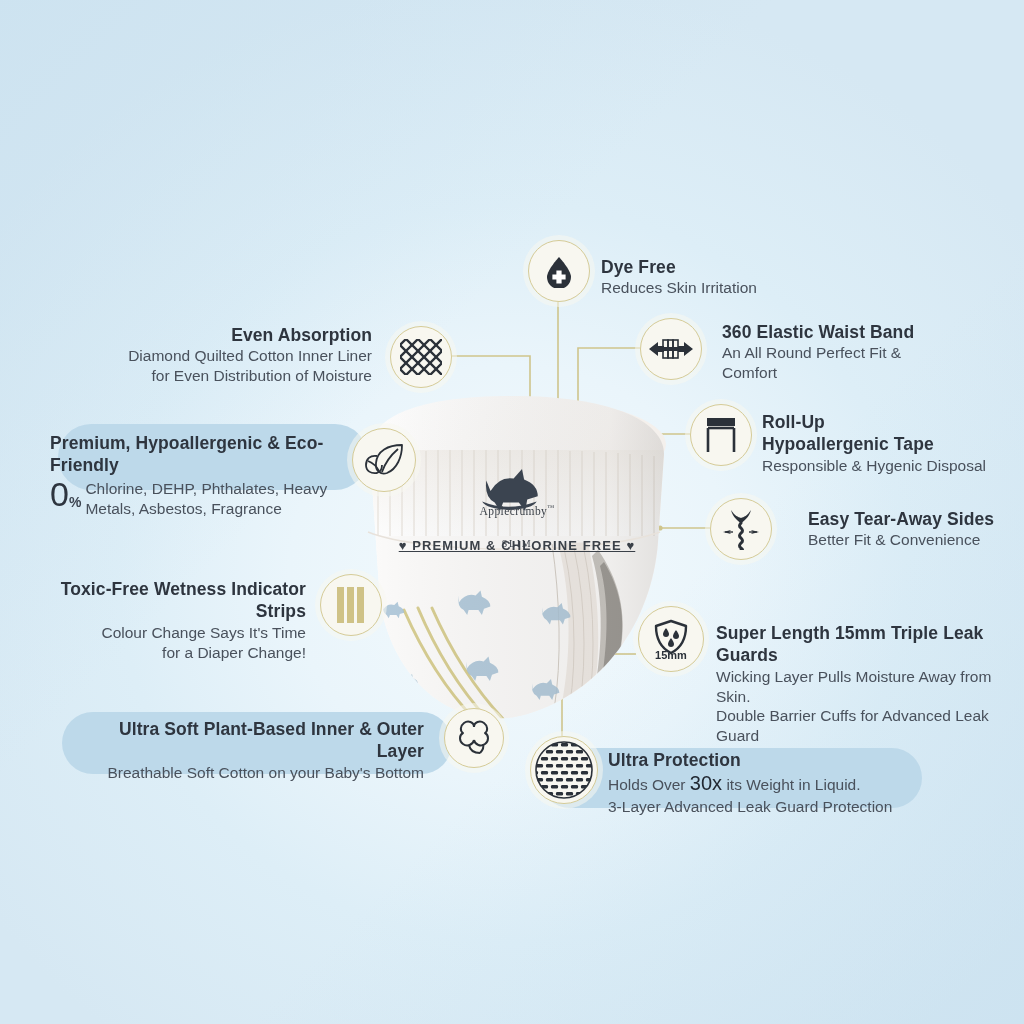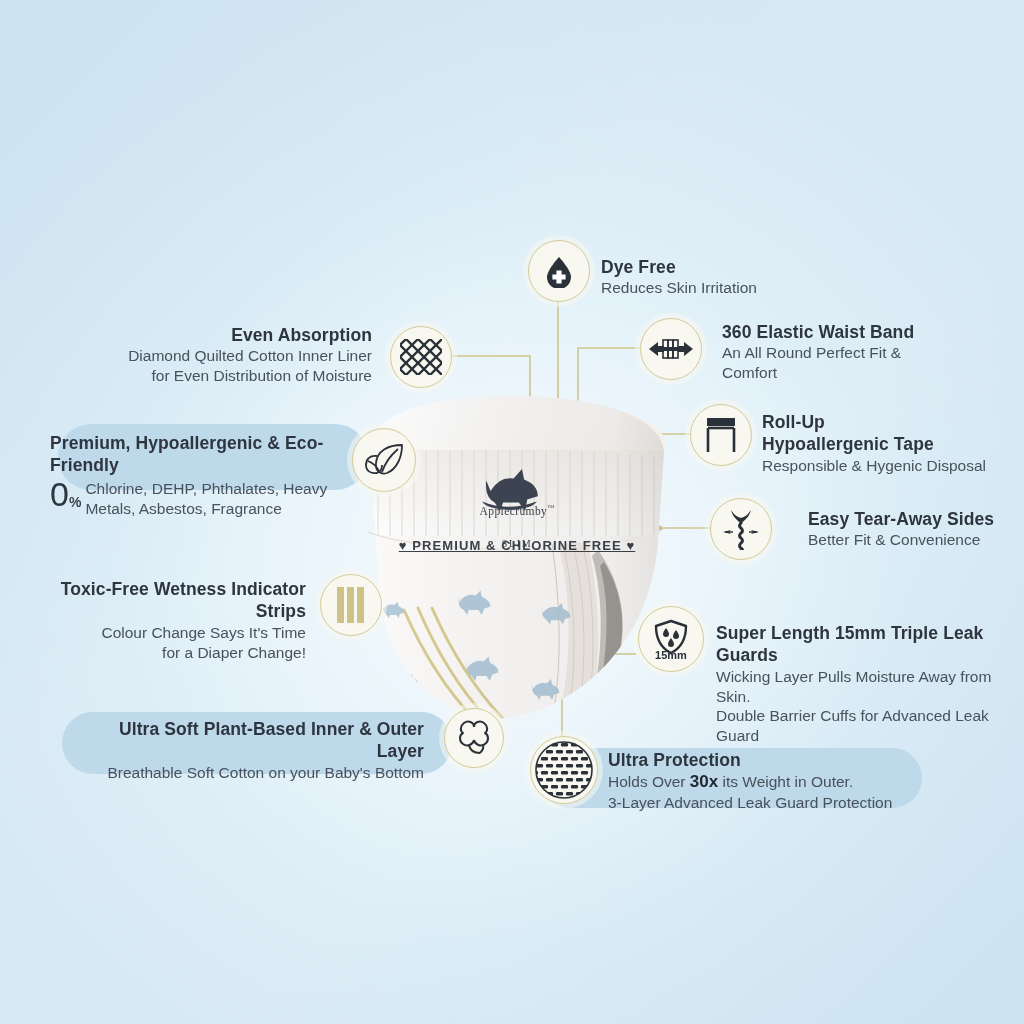--- a/index.html
+++ b/index.html
@@ -39,21 +39,21 @@
     display:flex;align-items:center;justify-content:center;
   }
   .ic svg{display:block;}
 
   
   .txt{position:absolute;color:#3c4450;line-height:1.28;}
   .txt .h{font-weight:bold;font-size:17.5px;color:#2e353f;letter-spacing:.1px;}
   .txt .s{font-size:15.5px;color:#49515c;}
   .r{text-align:right;}
   .l{text-align:left;}
-  .big30{font-weight:bold;font-size:17px;color:#222933;}
+  .big30{font-weight:normal;font-size:20px;color:#222933;}
   .zero{font-size:34px;font-weight:400;color:#2e353f;line-height:.8;}
   .pct{font-size:14px;font-weight:bold;vertical-align:bottom;}
 
   
   #diaper{position:absolute;left:352px;top:392px;width:330px;height:372px;}
   .lbl{position:absolute;text-align:center;width:100%;color:#3a4048;}
 </style>
 </head>
 <body>
 
@@ -442,18 +442,18 @@
   </div>
 
   <div class="txt r" style="left:92px;top:718px;width:332px;">
     <div class="h">Ultra Soft Plant-Based Inner &amp; Outer Layer</div>
     <div class="s">Breathable Soft Cotton on your Baby's Bottom</div>
   </div>
 
   <div class="txt l" style="left:608px;top:749px;width:330px;">
     <div class="h">Ultra Protection</div>
     <div class="s">
-      <span>Holds Over </span><span class="big30">30x</span><span> its Weight in Outer.</span>
+      <span>Holds Over </span><span class="big30">30x</span><span> its Weight in Liquid.</span>
     </div>
     <div class="s">3-Layer Advanced Leak Guard Protection</div>
   </div>
 
 </div>
 
 </body></html>

